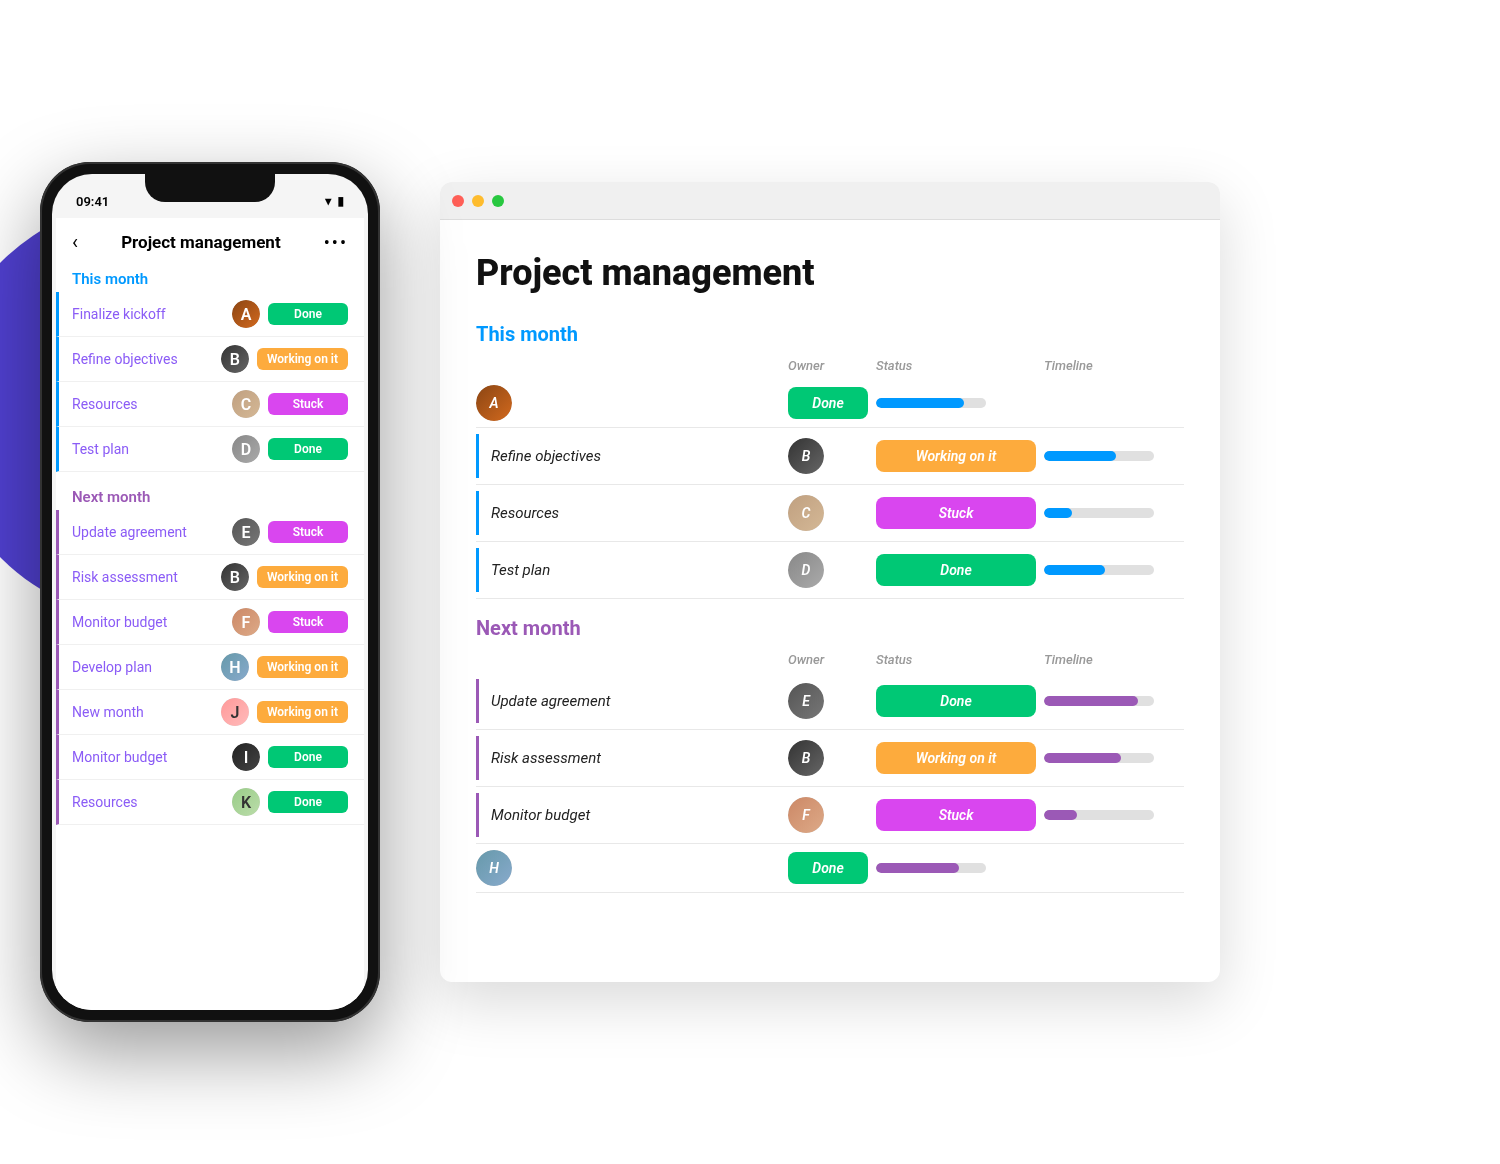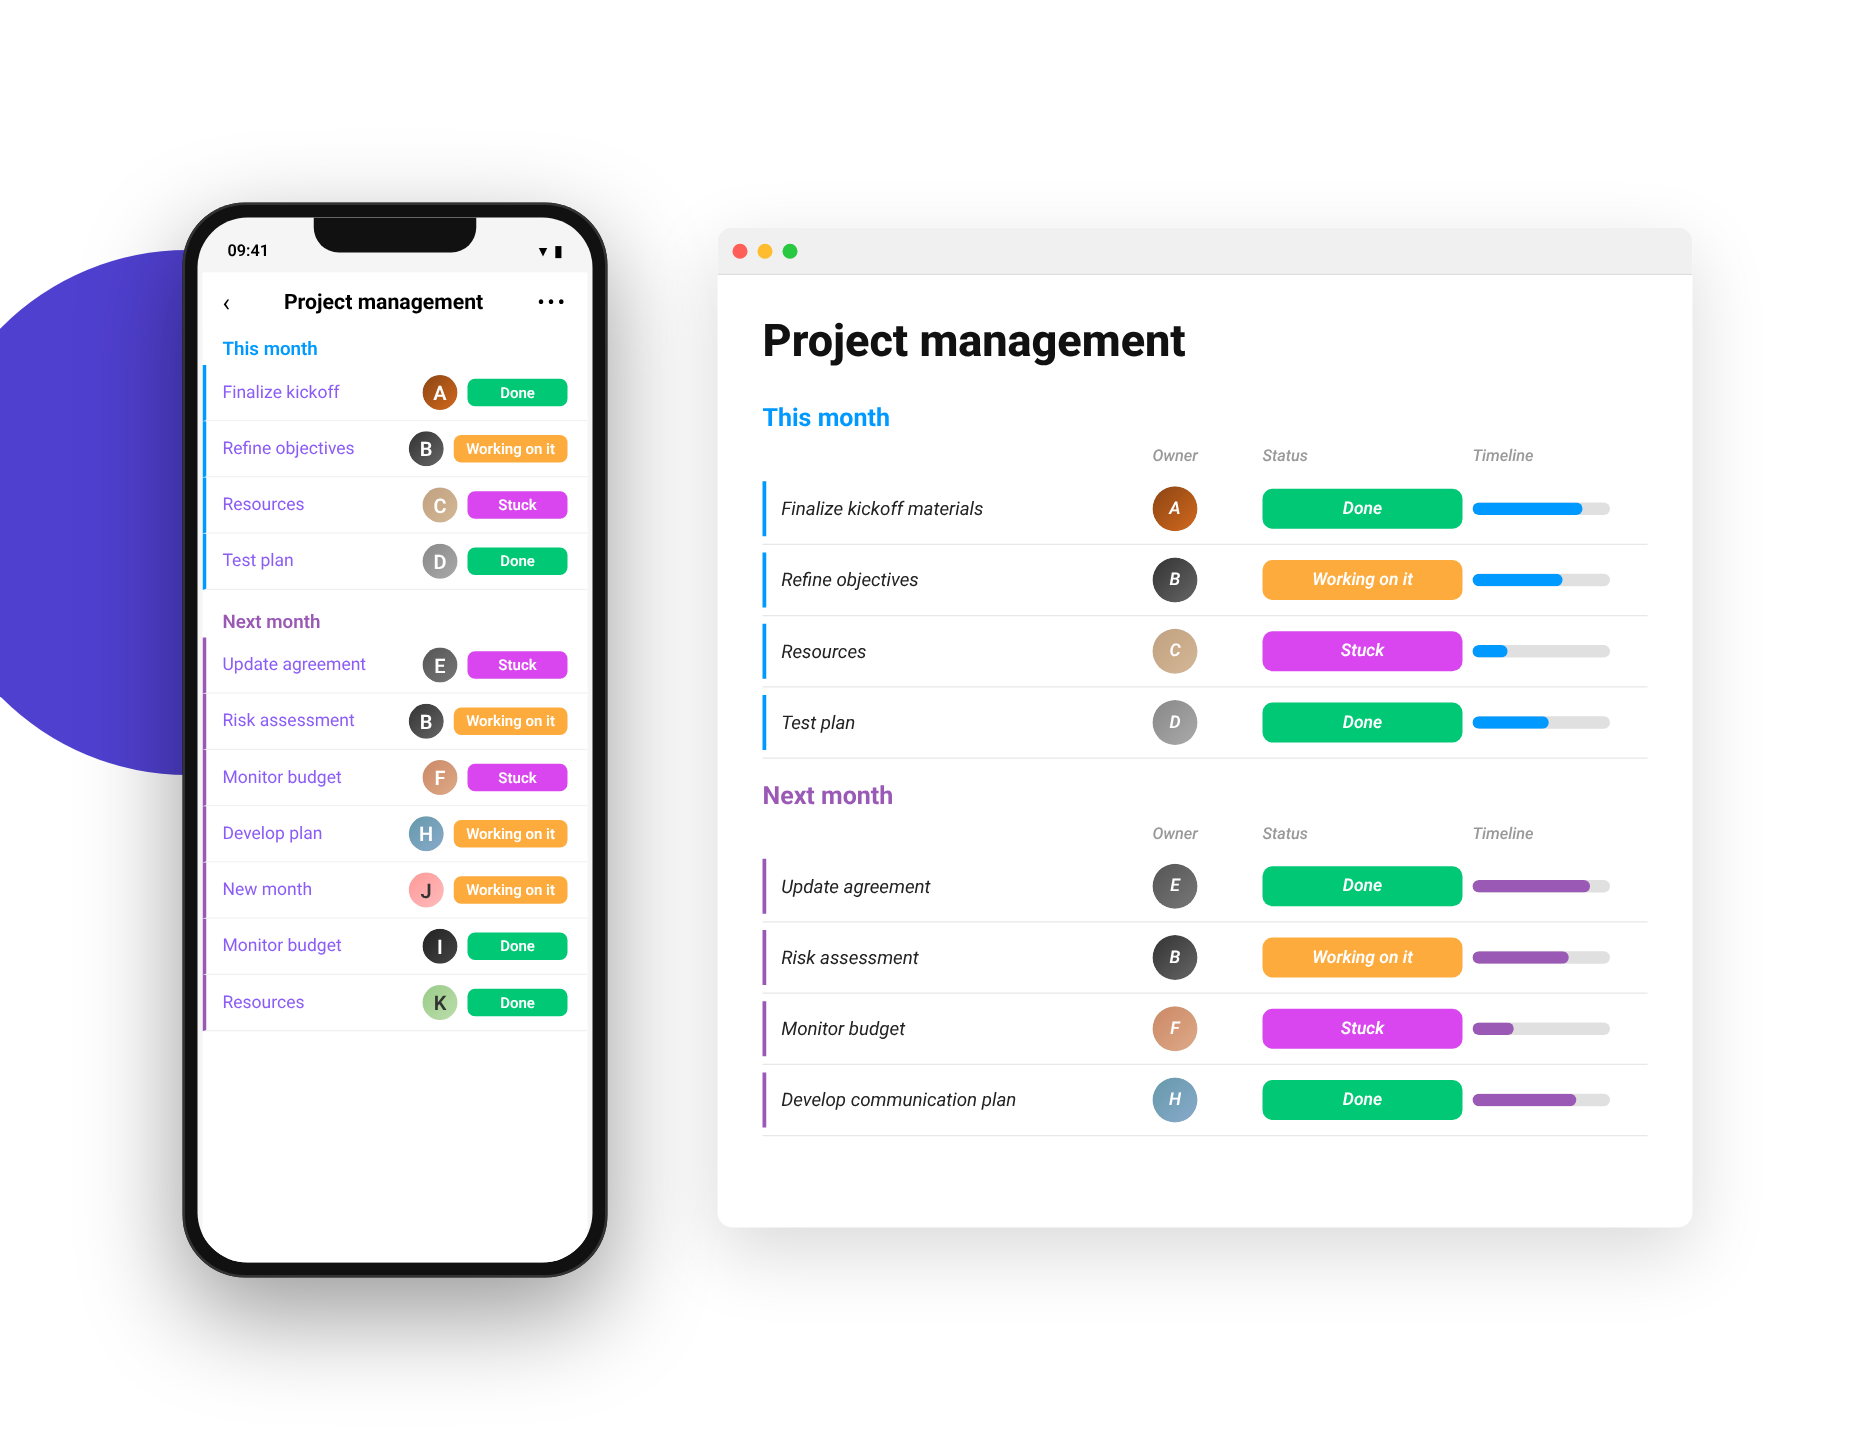--- a/index.html
+++ b/index.html
@@ -25,22 +25,21 @@
       z-index: 0;
     }
 
     .scene {
       position: relative;
       z-index: 1;
       width: 100%;
       height: 100%;
       display: flex;
       align-items: center;
-      justify-content: center;
-      gap: 88px;
+      gap: 60px;
       padding: 40px;
     }
 
     
     .phone-wrapper {
       position: relative;
       flex-shrink: 0;
       margin-top: 20px;
     }
 
@@ -489,21 +488,20 @@
       <div class="desktop-table">
 
         <div class="desktop-table-header">
           <div class="desktop-table-header-cell"></div>
           <div class="desktop-table-header-cell">Owner</div>
           <div class="desktop-table-header-cell">Status</div>
           <div class="desktop-table-header-cell">Timeline</div>
         </div>
 
         <div class="desktop-row">
-          <div class="desktop-row-name-cell">Finalize kickoff materials</div>
           <div class="desktop-avatar">
               <div class="avatar-face avatar-1" style="width:100%;height:100%;font-size:14px;">A</div>
             </div>
           <div class="desktop-status-badge status-done">Done</div>
           <div class="timeline-container">
             <div class="timeline-bar-outer">
               <div class="timeline-bar-inner timeline-blue" style="width:80%;"></div>
             </div>
           </div>
         </div>
@@ -592,21 +590,20 @@
             </div>
           <div class="desktop-status-badge status-stuck">Stuck</div>
           <div class="timeline-container">
             <div class="timeline-bar-outer">
               <div class="timeline-bar-inner timeline-purple" style="width:30%;"></div>
             </div>
           </div>
         </div>
 
         <div class="desktop-row">
-          <div class="desktop-row-name-cell purple-border">Develop communication plan</div>
           <div class="desktop-avatar">
               <div class="avatar-face avatar-8" style="width:100%;height:100%;font-size:14px;">H</div>
             </div>
           <div class="desktop-status-badge status-done">Done</div>
           <div class="timeline-container">
             <div class="timeline-bar-outer">
               <div class="timeline-bar-inner timeline-purple" style="width:75%;"></div>
             </div>
           </div>
         </div>

